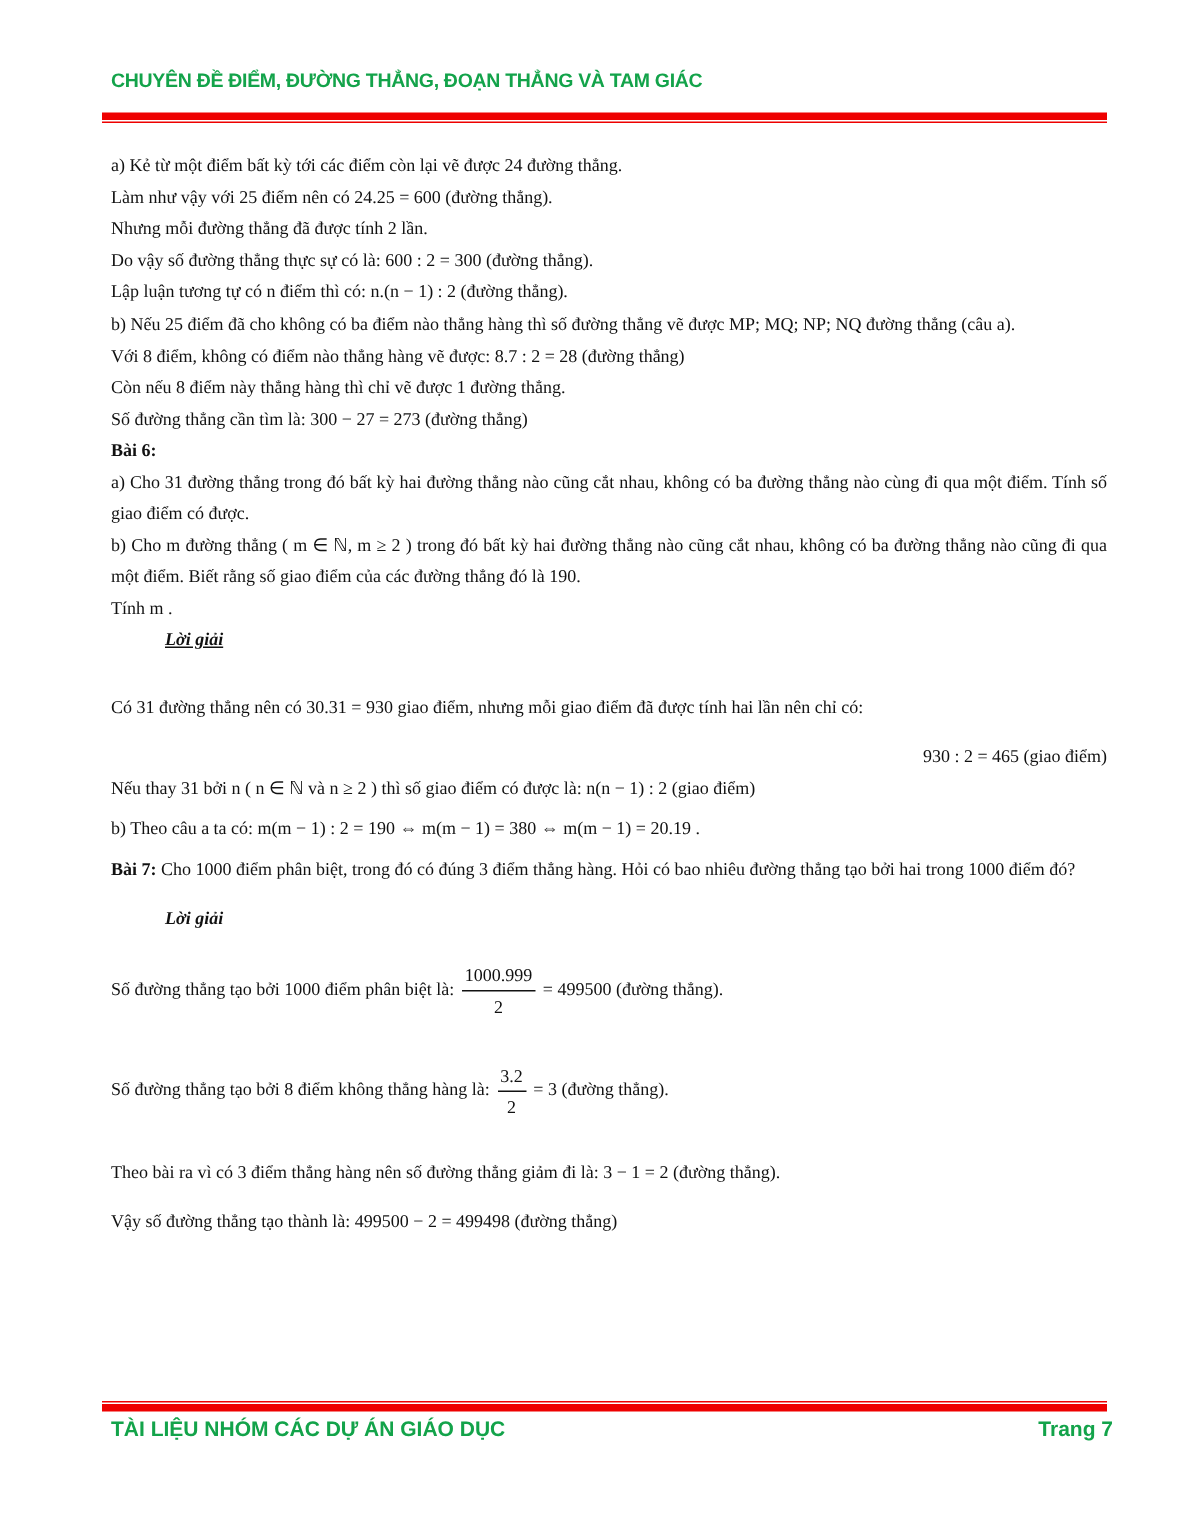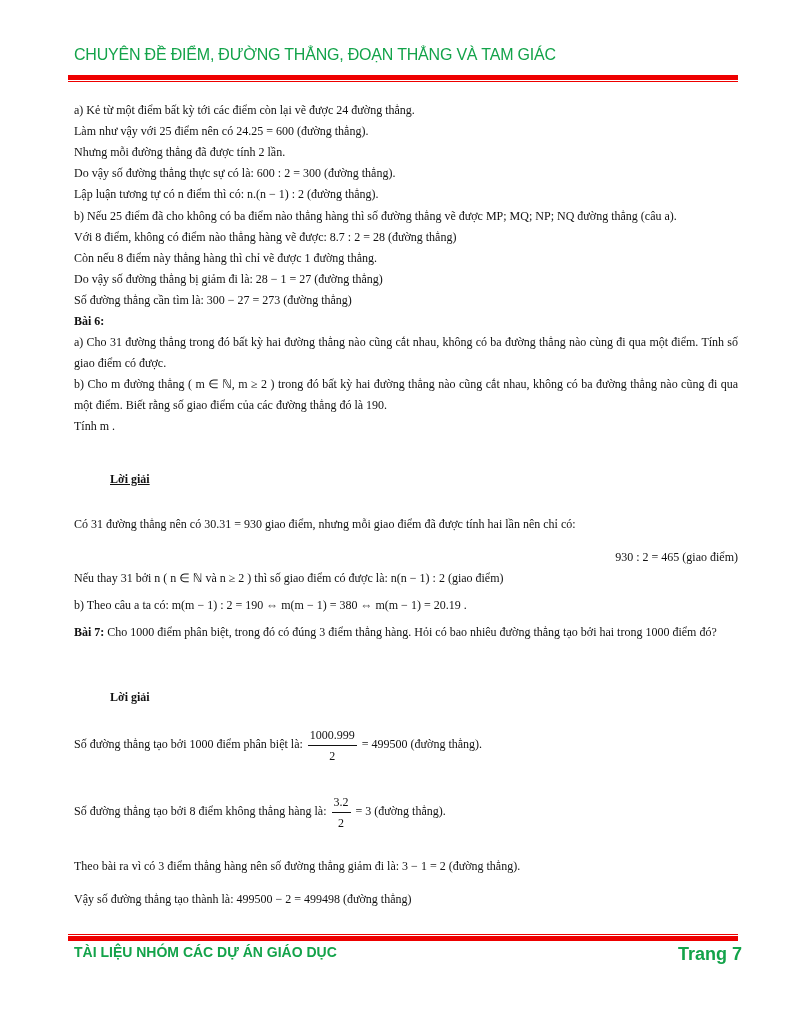--- a/index.html
+++ b/index.html
@@ -1,31 +1,31 @@
 <!DOCTYPE html>
 <html><head>
 <meta charset="utf-8">
 <style>
   html, body { margin: 0; padding: 0; background: #ffffff; }
   body { width: 792px; height: 1024px; position: relative; overflow: hidden;
          font-family: "Liberation Serif", serif; color: #111; }
   .header-title { position: absolute; left: 74px; top: 46px; font-family: "Liberation Sans", sans-serif;
-         font-weight: normal; font-size: 16px; color: #13a34a; letter-spacing: -0.2px; }
+         font-weight: bold; font-size: 13px; color: #13a34a; letter-spacing: -0.2px; }
   .rule { position: absolute; left: 68px; width: 670px; }
   .rule .thick { height: 5px; background: #ee0000; }
   .rule .thin { height: 1px; background: #ee0000; margin-top: 1px; }
   .footer-left { position: absolute; left: 74px; top: 944px; font-family: "Liberation Sans", sans-serif;
          font-weight: bold; font-size: 14px; color: #13a34a; }
   .footer-right { position: absolute; right: 50px; top: 944px; font-family: "Liberation Sans", sans-serif;
-         font-weight: bold; font-size: 18px; color: #13a34a; }
+         font-weight: bold; font-size: 14px; color: #13a34a; }
   .content { position: absolute; left: 74px; top: 100px; width: 664px; font-size: 12px; line-height: 21px; }
   .line { white-space: nowrap; }
   .justify { white-space: normal; text-align: justify; }
   .bold { font-weight: bold; }
-  .loigiai { font-weight: bold; padding-left: 36px; margin-top: 32px; }
+  .loigiai { font-weight: bold; font-style: italic; padding-left: 36px; }
   .ul { text-decoration: underline; }
   .center { text-align: right; }
   .gap { height: 12px; }
   .frac { display: inline-block; vertical-align: middle; text-align: center; margin: 11px 2px; }
   .frac .num { display: block; border-bottom: 1px solid #111; padding: 0 2px; line-height: 20px; }
   .frac .den { display: block; line-height: 20px; }
   .fracline { line-height: 48px; }
 </style>
 </head>
 <body>
@@ -41,21 +41,20 @@
 <div class="content">
   <div>
     <div class="line">a) Kẻ từ một điểm bất kỳ tới các điểm còn lại vẽ được  24  đường thẳng.</div>
     <div class="line">Làm như vậy với  25 điểm nên có  24.25 = 600  (đường thẳng).</div>
     <div class="line">Nhưng mỗi đường thẳng đã được tính  2  lần.</div>
     <div class="line">Do vậy số đường thẳng thực sự có là:  600 : 2 = 300  (đường thẳng).</div>
     <div class="line">Lập luận tương tự có  n  điểm thì có:  n.(n − 1) : 2  (đường thẳng).</div>
     <div class="justify" style="margin-top:1px;">b) Nếu  25  điểm đã cho không có ba điểm nào thẳng hàng thì số đường thẳng vẽ được  MP; MQ; NP; NQ  đường thẳng (câu a).</div>
     <div class="line">Với  8  điểm, không có điểm nào thẳng hàng vẽ được:  8.7 : 2 = 28  (đường thẳng)</div>
     <div class="line">Còn nếu  8  điểm này thẳng hàng thì chỉ vẽ được 1 đường thẳng.</div>
-    <div class="line">Do vậy số đường thẳng bị giảm đi là:  28 − 1 = 27  (đường thẳng)</div>
     <div class="line">Số đường thẳng cần tìm là:  300 − 27 = 273  (đường thẳng)</div>
   </div>
 
   <div>
     <div class="line bold">Bài 6:</div>
     <div class="justify">a) Cho  31  đường thẳng trong đó bất kỳ hai đường thẳng nào cũng cắt nhau, không có ba đường thẳng  nào cùng đi qua một điểm. Tính số giao điểm có được.</div>
     <div class="justify">b) Cho  m  đường thẳng ( m ∈ ℕ,  m ≥ 2 ) trong đó bất kỳ hai đường thẳng nào cũng cắt nhau, không có ba đường thẳng nào cũng đi qua một điểm. Biết rằng số giao điểm của các đường thẳng đó là 190.</div>
     <div class="line">Tính  m .</div>
     <div class="line loigiai"><span class="ul">Lời giải</span></div>
     <div class="gap"></div>

